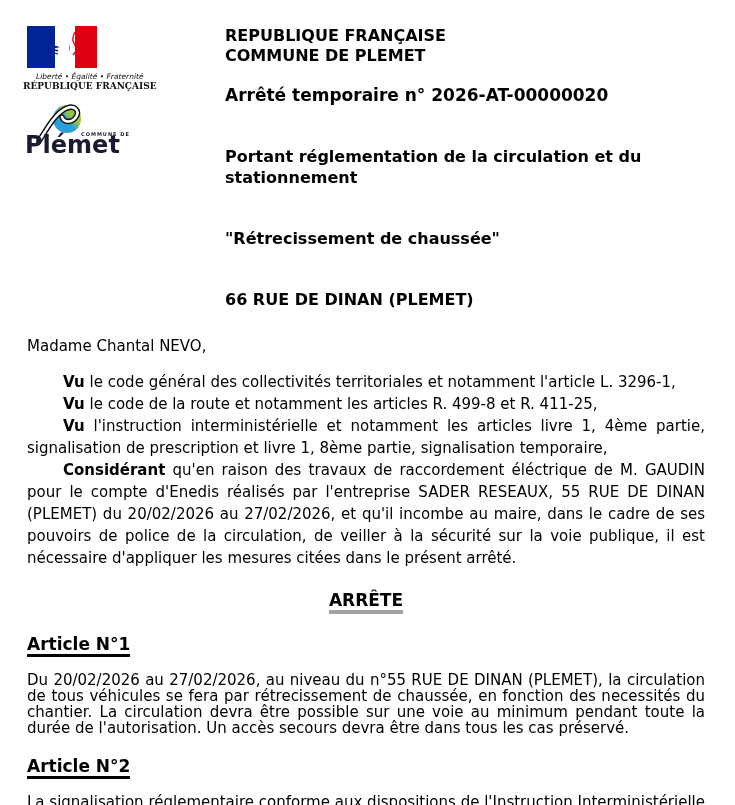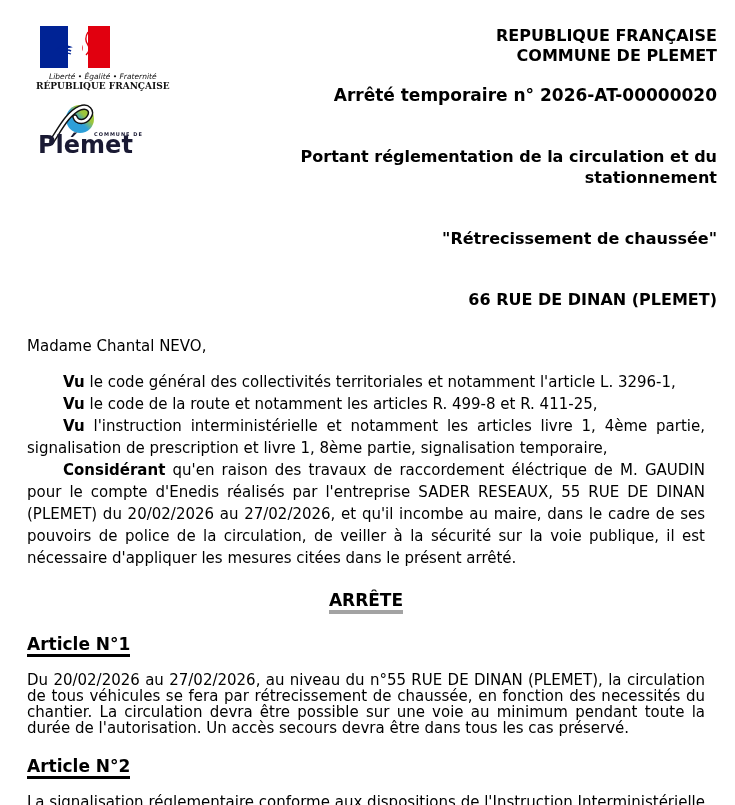--- a/index.html
+++ b/index.html
@@ -7,22 +7,22 @@
   body {
     width: 735px; height: 805px;
     overflow: hidden;
     font-family: "DejaVu Sans", "Liberation Sans", sans-serif;
     color: #000;
   }
   .page { width: 735px; height: 805px; background: #fff; }
 
   
   .header-row { display: flex; }
-  .logos-col { width: 225px; flex: 0 0 225px; padding: 26px 0 0 36px; }
-  .header-col { flex: 1; padding: 26px 18px 0 0; text-align: right; }
+  .logos-col { width: 225px; flex: 0 0 225px; padding: 26px 0 0 23px; }
+  .header-col { flex: 1; padding: 26px 18px 0 0; text-align: left; }
 
   .marianne { display: inline-block; text-align: center; }
   .marianne svg { display: block; }
 
   .plemet { display: block; margin-top: 10px; margin-left: 0px; }
   .plemet svg { display: block; }
 
   .hdr-line { font-weight: bold; font-size: 16px; line-height: 20px; }
   .decree-number { font-weight: bold; font-size: 17px; line-height: 21px; margin-top: 19px; }
   .subject { margin-top: 16px; font-weight: bold; font-size: 16px; line-height: 21px; }

